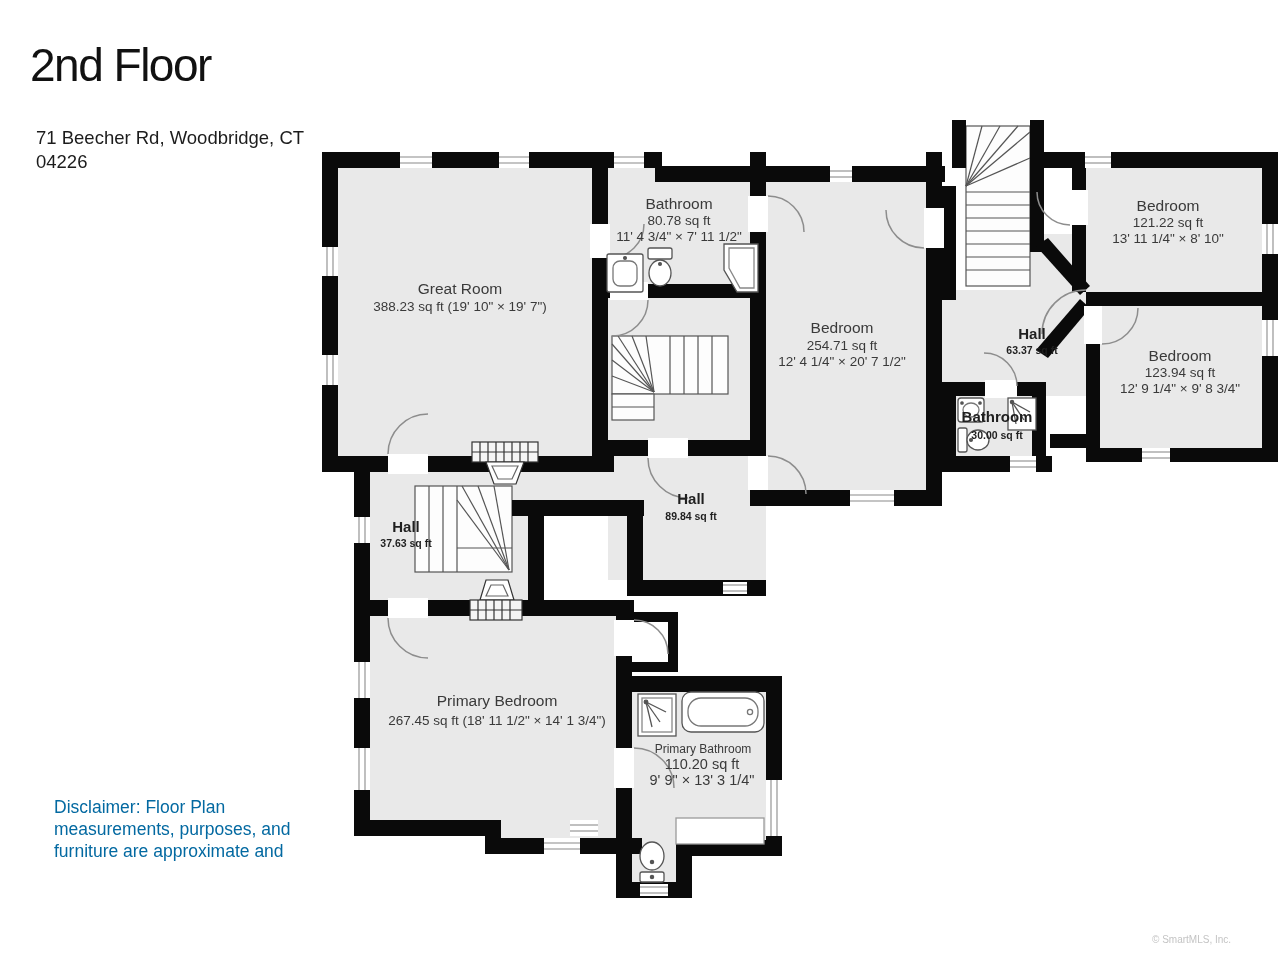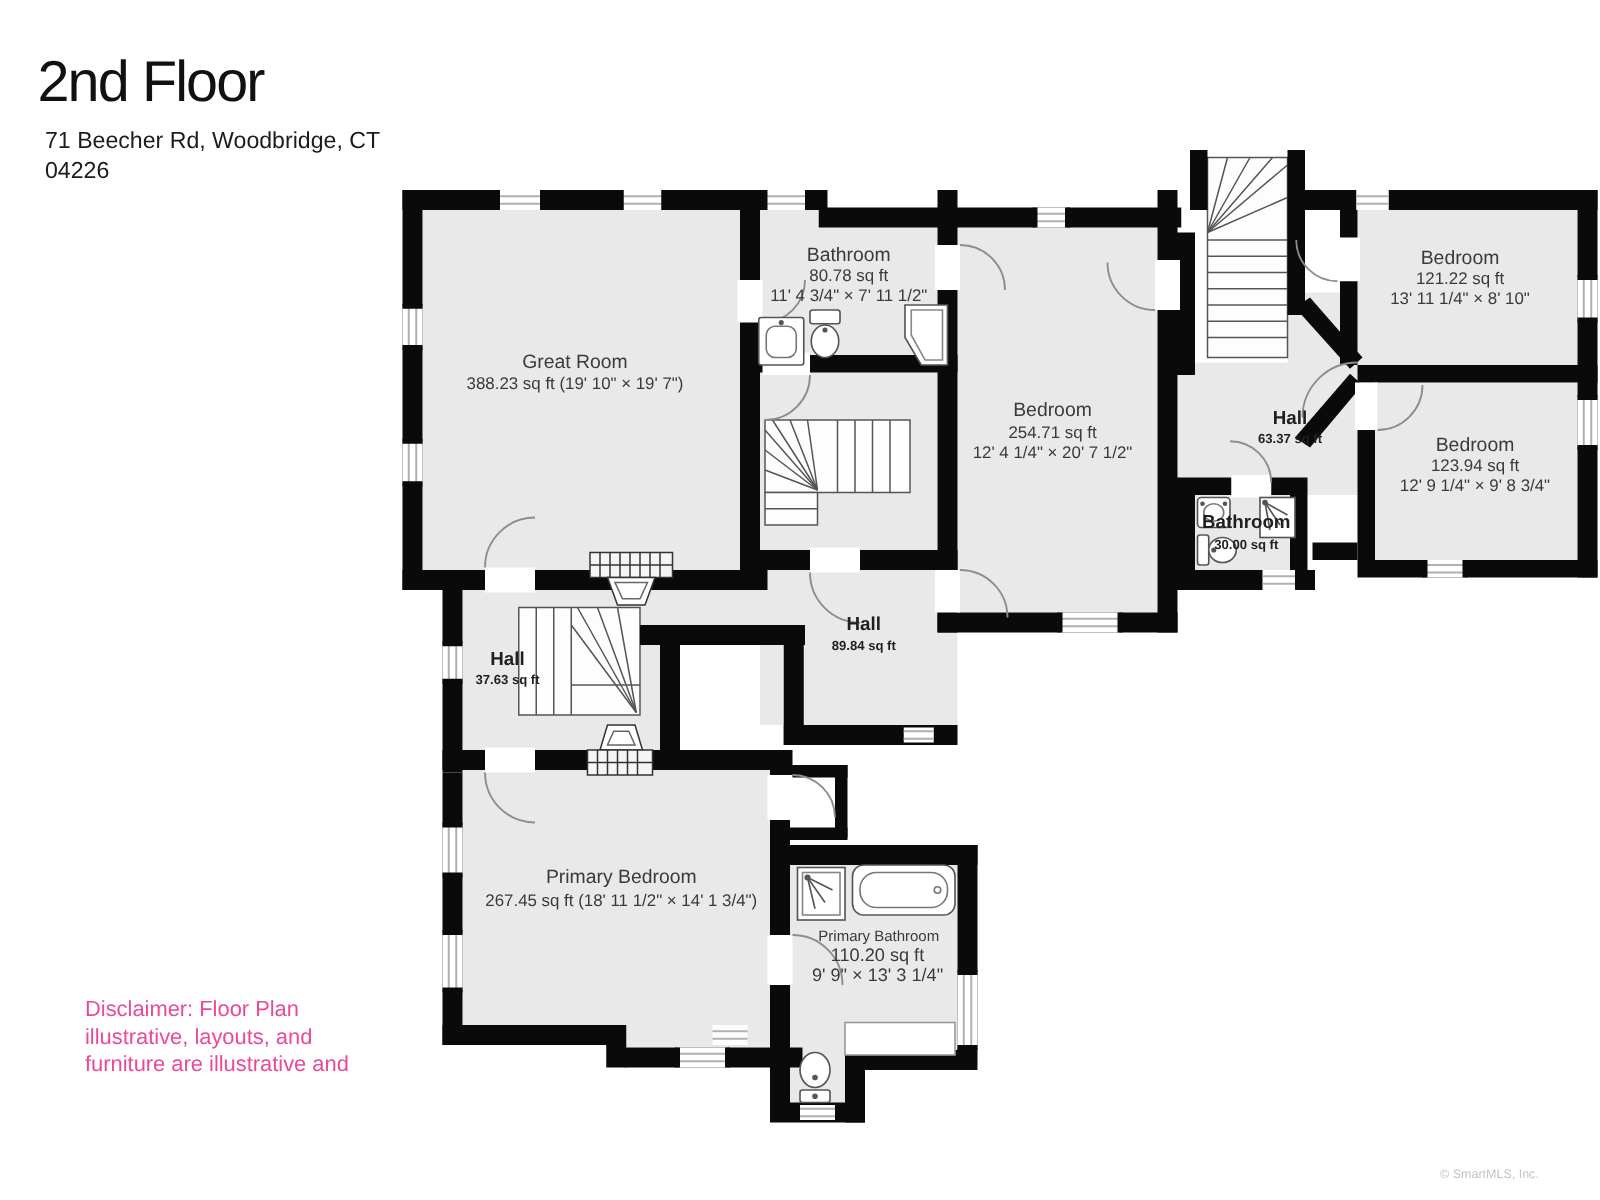--- a/index.html
+++ b/index.html
@@ -1,22 +1,22 @@
 <!DOCTYPE html>
 <html><head>
 <meta charset="utf-8">
 <style>
   html,body{margin:0;padding:0;background:#fff;}
   #page{position:relative;width:1280px;height:948px;background:#ffffff;overflow:hidden;
         font-family:"Liberation Sans","DejaVu Sans",sans-serif;}
   #plan-svg{position:absolute;left:0;top:0;}
   .title{position:absolute;left:30px;top:38px;font-size:46px;font-weight:500;
          letter-spacing:-1.5px;color:#111;}
-  .address{position:absolute;left:36px;top:100px;font-size:18.5px;color:#1c1c1c;line-height:24px;}
-  .disclaimer{position:absolute;left:68px;top:796px;font-size:17.5px;color:#ec4899;line-height:22px;}
+  .address{position:absolute;left:36px;top:126px;font-size:18.5px;color:#1c1c1c;line-height:24px;}
+  .disclaimer{position:absolute;left:54px;top:796px;font-size:17.5px;color:#0369a1;line-height:22px;}
   .copyright{position:absolute;left:1152px;top:934px;font-size:10px;color:#c4c4c4;}
   svg text{fill:#3a3a3a;}
   .room-name{font-size:15.5px;}
   .room-sub{font-size:13.5px;}
   .hall-name{font-size:15px;font-weight:bold;fill:#1f1f1f;}
   .hall-sub{font-size:10.5px;font-weight:bold;fill:#1f1f1f;}
   .pb-name{font-size:12px;}
   .pb-sub{font-size:14.5px;}
 </style>
 </head>
@@ -443,18 +443,18 @@
       <text x="497" y="725" class="room-sub">267.45 sq ft (18' 11 1/2" × 14' 1 3/4")</text>
 
       <text x="703" y="753" class="pb-name">Primary Bathroom</text>
       <text x="702" y="769" class="pb-sub">110.20 sq ft</text>
       <text x="702" y="785" class="pb-sub">9' 9" × 13' 3 1/4"</text>
     </g>
   </svg>
 
   <div class="disclaimer">
     <div>Disclaimer: Floor Plan</div>
-    <div>illustrative, layouts, and</div>
-    <div>furniture are illustrative and</div>
+    <div>measurements, purposes, and</div>
+    <div>furniture are approximate and</div>
   </div>
 
   <div class="copyright">© SmartMLS, Inc.</div>
 </div>
 
 </body></html>

